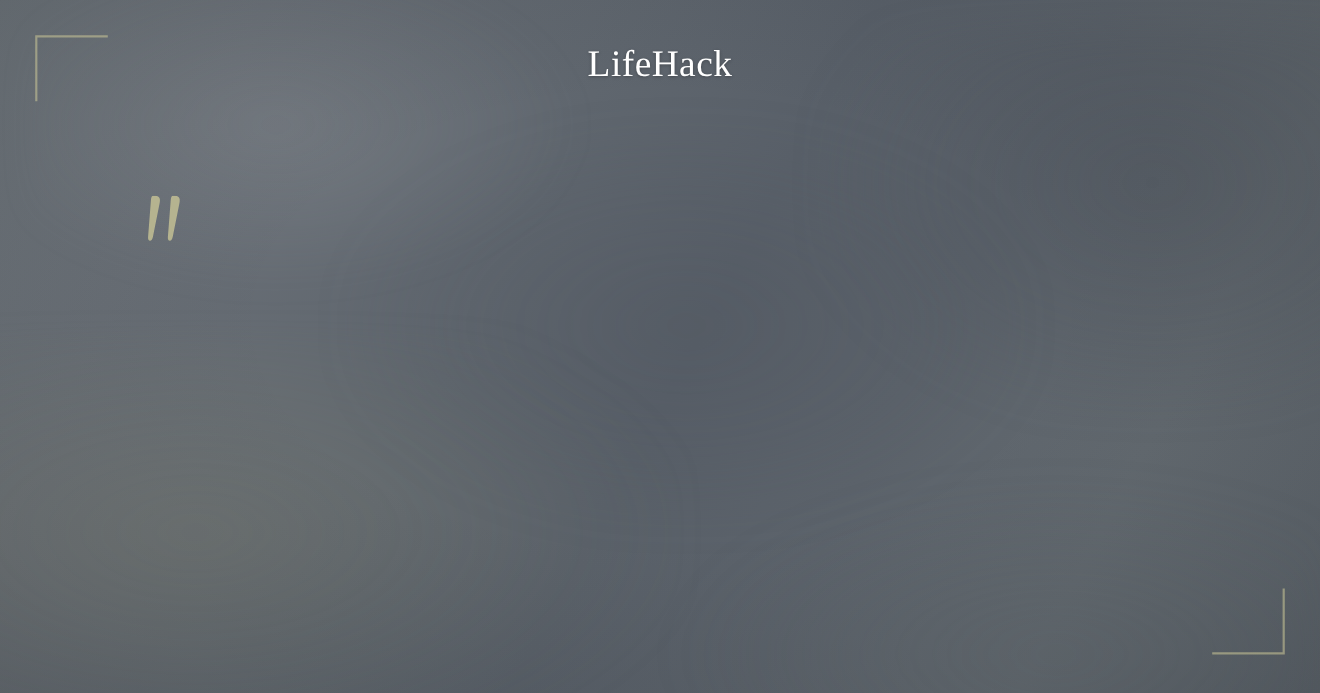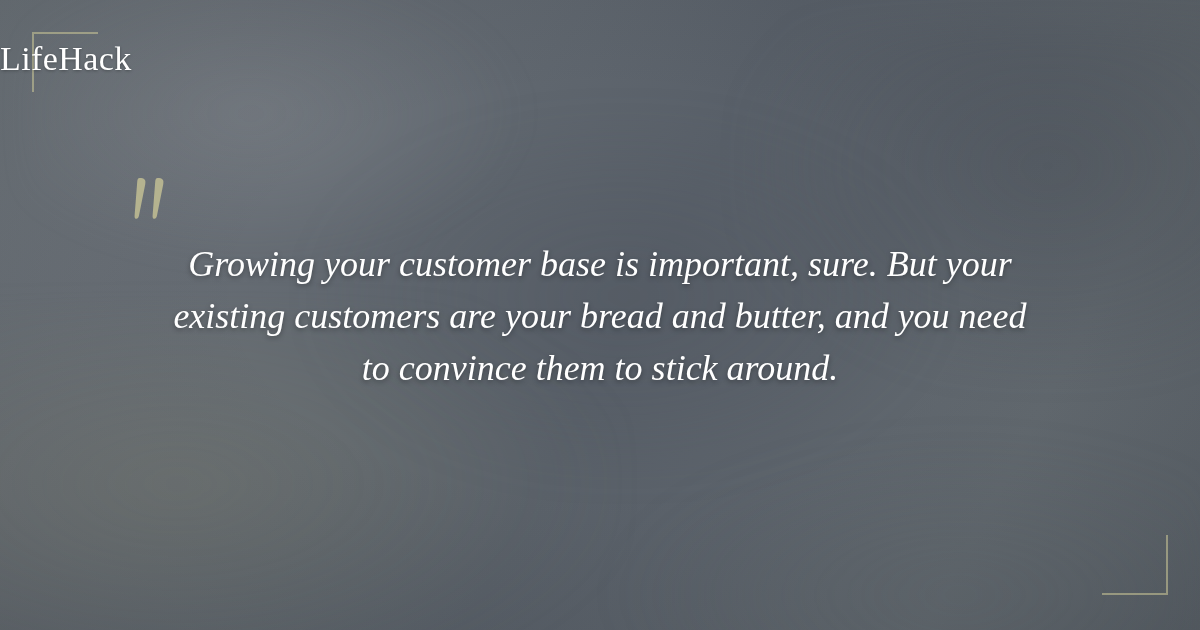--- a/index.html
+++ b/index.html
@@ -122,20 +122,21 @@
     border-bottom: 2px solid rgba(200,196,150,0.58);
     border-right: 2px solid rgba(200,196,150,0.58);
   }
 
   
   .brand {
     position: absolute;
     top: 40px;
     left: 0;
     right: 0;
+    text-align: center;
   }
   .brand-text {
     display: inline-block;
     font-family: "Liberation Serif", serif;
     font-size: 34px;
     letter-spacing: 0.4px;
     color: #ffffff;
     text-shadow: 0 1px 3px rgba(0,0,0,0.30);
   }
 
@@ -188,21 +189,14 @@
     <span class="brand-text">LifeHack</span>
   </div>
 
   <div class="quote-mark">
     <svg width="46" height="42" viewBox="0 0 46 42" xmlns="http://www.w3.org/2000/svg">
       <path d="M8.5 0 C13.4 0 15.2 1.6 14.2 6.4 L8.0 37.5 C7.6 39.6 6.6 40.8 5.4 40.8 C4.1 40.8 3.4 39.6 3.6 37.4 L6.2 4.0 C6.4 1.3 7.0 0 8.5 0 Z" fill="#c8c496" opacity="0.80"></path>
       <path d="M26.5 0 C31.4 0 33.2 1.6 32.2 6.4 L26.0 37.5 C25.6 39.6 24.6 40.8 23.4 40.8 C22.1 40.8 21.4 39.6 21.6 37.4 L24.2 4.0 C24.4 1.3 25.0 0 26.5 0 Z" fill="#c8c496" opacity="0.80"></path>
     </svg>
   </div>
 
-  <div class="quote-block">
-    <p class="quote-text">
-      <span class="quote-line">Growing your customer base is important, sure. But your</span>
-      <span class="quote-line">existing customers are your bread and butter, and you need</span>
-      <span class="quote-line">to convince them to stick around.</span>
-    </p>
-  </div>
 
 </div>
 
 </body></html>

